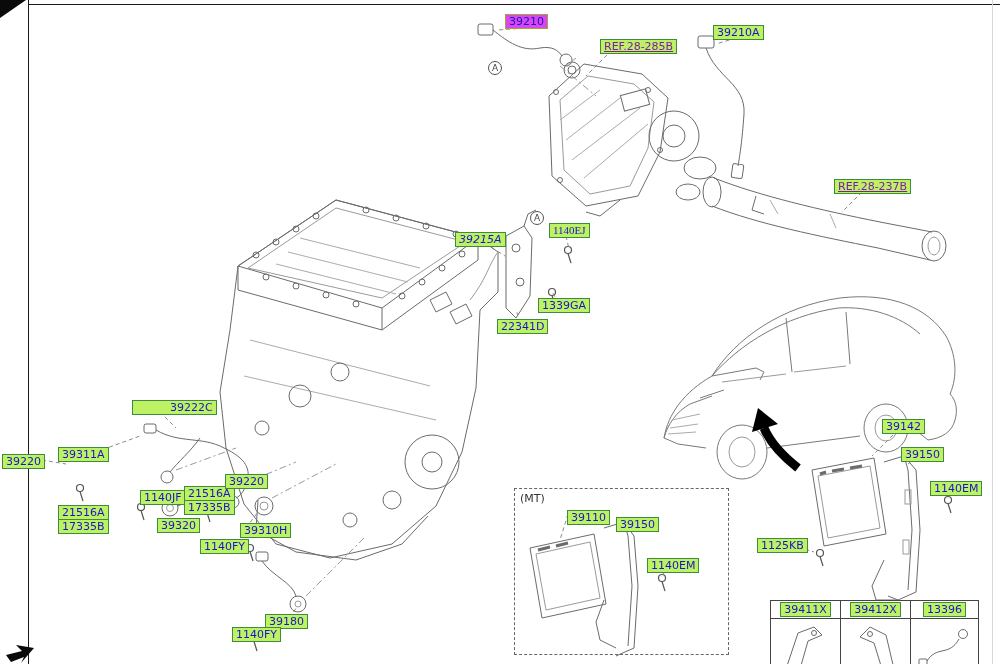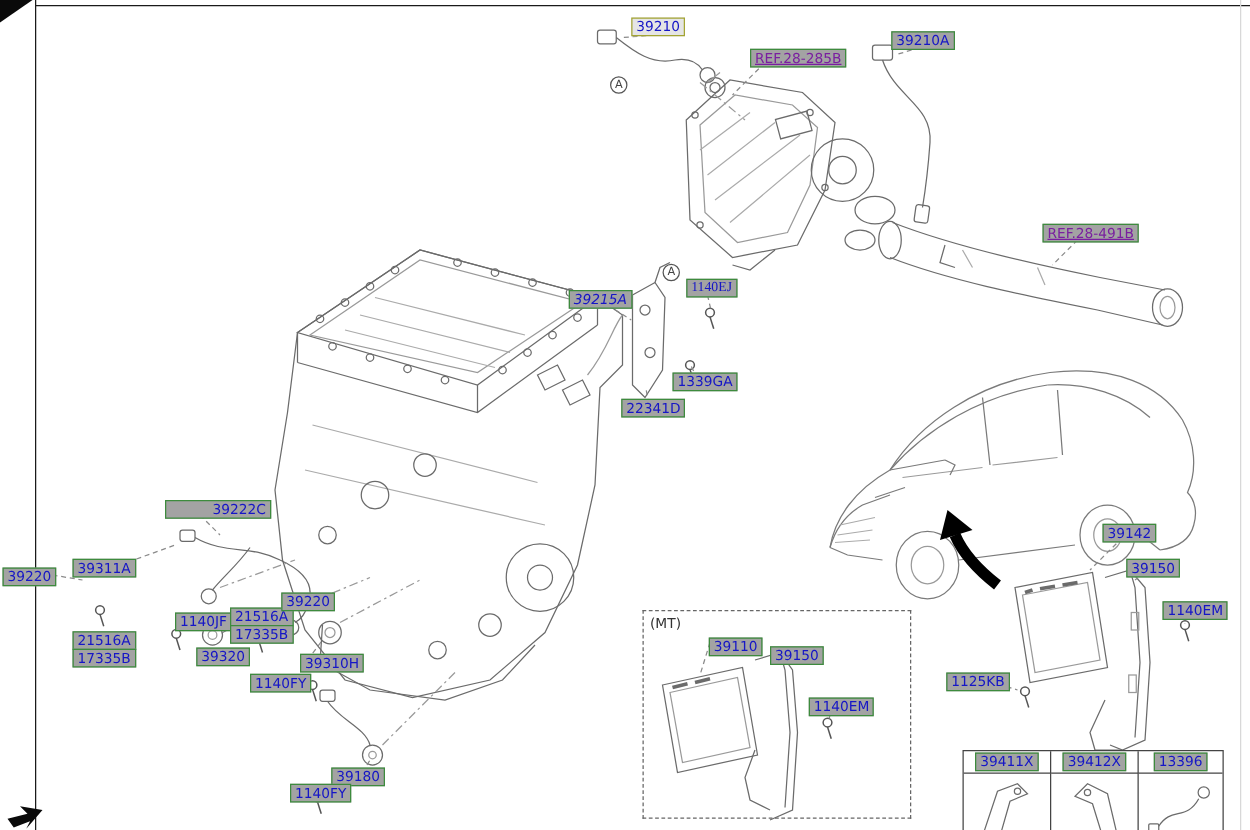--- a/index.html
+++ b/index.html
@@ -1,22 +1,22 @@
 <!DOCTYPE html>
 <html><head>
 <meta charset="utf-8">
 <style>
   *{margin:0;padding:0;box-sizing:border-box}
   html,body{background:#fff;font-family:"DejaVu Sans",sans-serif}
   #canvas{position:relative;width:1000px;height:664px;background:#fff;overflow:hidden}
   #artwork{position:absolute;left:0;top:0}
   .part-label{display:inline-block;font-size:11px;line-height:13px;color:#1616c6;
-    background:#a3a3a3;border:1px solid #3d8b3d;padding:0 3px;white-space:nowrap;cursor:pointer}
+    background:#bef264;border:1px solid #3d8b3d;padding:0 3px;white-space:nowrap;cursor:pointer}
   .part-label.abs{position:absolute}
-  .part-label.highlight{background:#e5e5e5;border-color:#a3a433}
+  .part-label.highlight{background:#d946ef;border-color:#a3a433}
   .part-label.ref{color:#7a1fa0;text-decoration:underline}
   .callout{position:absolute;width:14px;height:14px;border:1px solid #555;border-radius:50%;
     font-size:9px;color:#444;text-align:center;line-height:13px;background:#fff}
   .mt-box{position:absolute;left:514px;top:488px;width:215px;height:167px;border:1px dashed #666}
   .mt-label{position:absolute;left:5px;top:3px;font-size:11px;color:#333}
   .sub-table{position:absolute;left:770px;top:600px;width:209px;height:80px;border:1px solid #444;
     display:grid;grid-template-columns:70px 70px 67px;grid-template-rows:18px 1fr;background:#fff}
   .sub-table .hcell{border-right:1px solid #444;border-bottom:1px solid #444;
     display:flex;align-items:center;justify-content:center}
   .sub-table .icell{border-right:1px solid #444;display:flex;align-items:flex-start;justify-content:center}
@@ -236,21 +236,21 @@
   </svg>
 
   <div class="mt-box">
     <span class="mt-label">(MT)</span>
   </div>
 
   <div id="label-layer">
       <div class="part-label abs highlight" style="left: 505px; top: 14px;">39210</div>
       <div class="part-label abs ref" style="left: 600px; top: 39px;">REF.28-285B</div>
       <div class="part-label abs" style="left: 713px; top: 25px;">39210A</div>
-      <div class="part-label abs ref" style="left: 834px; top: 179px;">REF.28-491B</div>
+      <div class="part-label abs ref" style="left: 834px; top: 179px;">REF.28-237B</div>
       <div class="part-label abs" style="left: 455px; top: 232px; font-style: italic;">39215A</div>
       <div class="part-label abs" style="left: 549px; top: 223px; font-family: Liberation Serif, serif;">1140EJ</div>
       <div class="part-label abs" style="left: 538px; top: 298px;">1339GA</div>
       <div class="part-label abs" style="left: 497px; top: 319px;">22341D</div>
       <div class="part-label abs" style="left: 132px; top: 400px; padding-left: 37px;">39222C</div>
       <div class="part-label abs" style="left: 2px; top: 454px;">39220</div>
       <div class="part-label abs" style="left: 58px; top: 447px;">39311A</div>
       <div class="part-label abs" style="left: 140px; top: 490px;">1140JF</div>
       <div class="part-label abs" style="left: 58px; top: 505px;">21516A</div>
       <div class="part-label abs" style="left: 58px; top: 519px;">17335B</div>

